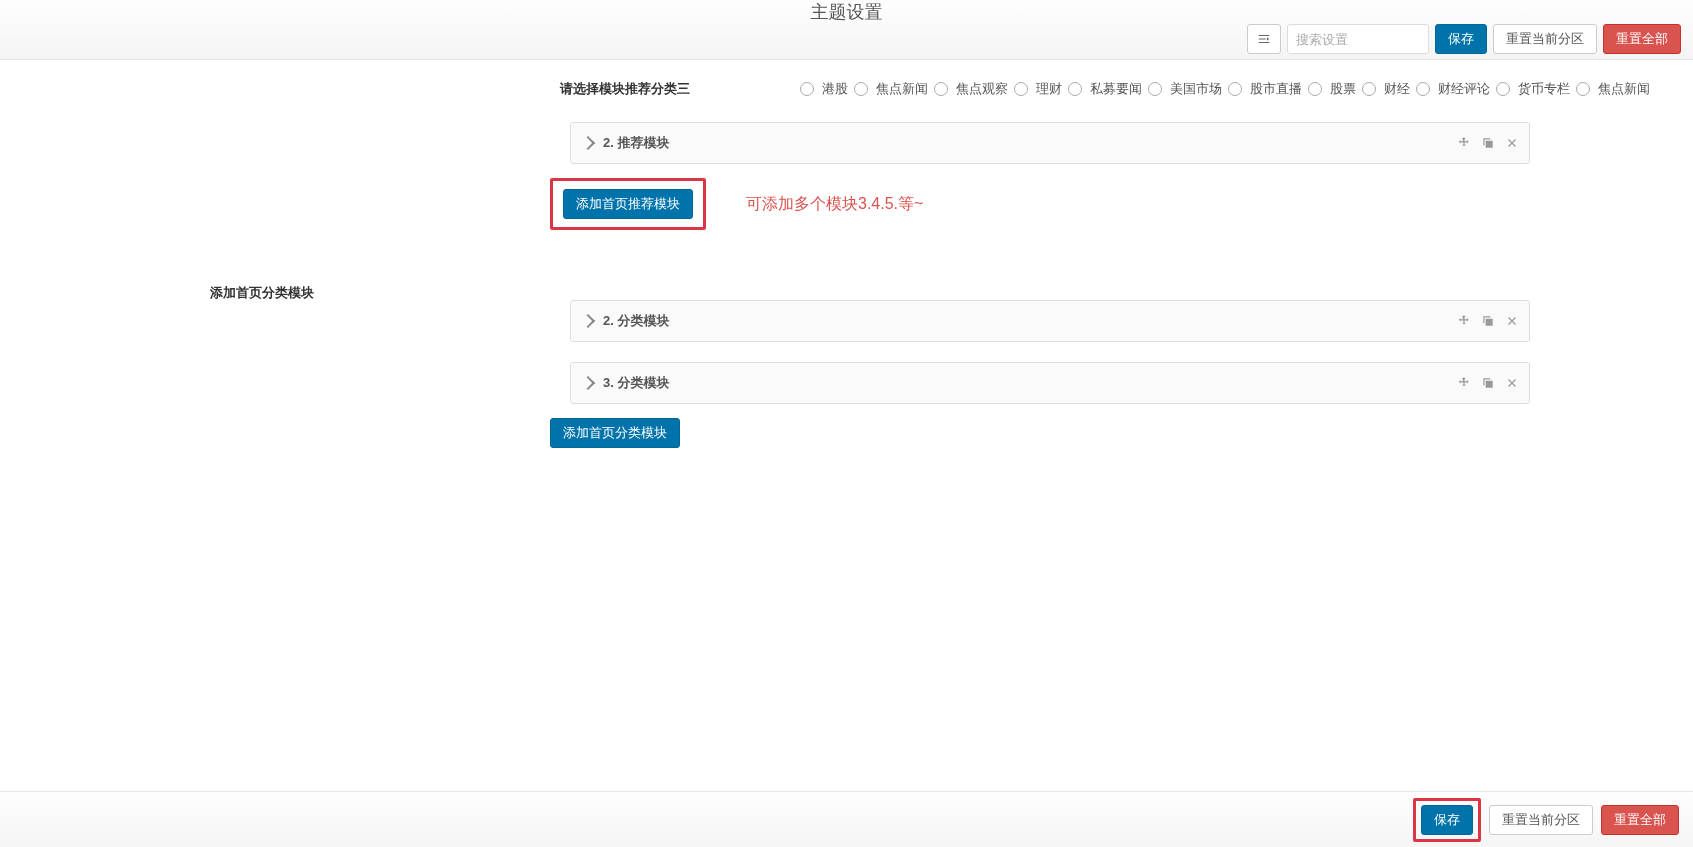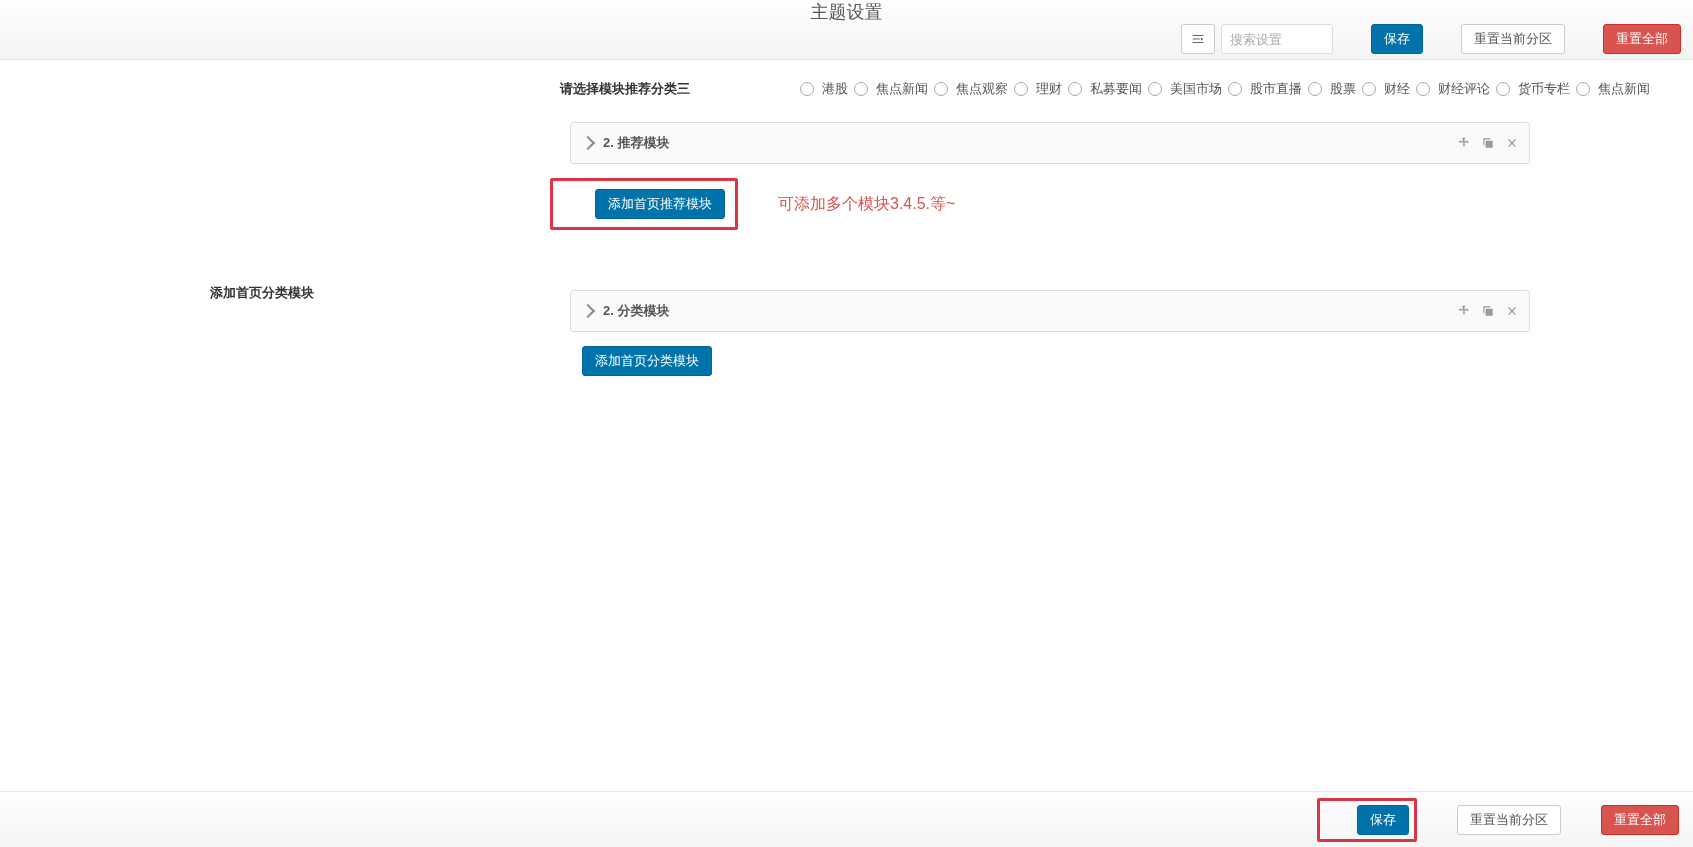--- a/index.html
+++ b/index.html
@@ -40,30 +40,29 @@
     justify-content: center;
     height: 30px;
     padding: 0 12px;
     border-radius: 3px;
     border: 1px solid #ccc;
     background: #fff;
     color: #333;
     font-size: 13px;
     cursor: pointer;
     white-space: nowrap;
-    margin-left: 32px;
   }
   .btn-icon { width: 34px; padding: 0; }
   .btn-primary { background: #0073aa; border-color: #006799; color: #fff; }
   .btn-danger { background: #d9534f; border-color: #c9302c; color: #fff; }
   .btn-outline { background: #fff; border-color: #ccc; color: #555; }
 
   .search-input {
     height: 30px;
-    width: 112px;
+    width: 142px;
     padding: 0 8px;
     border: 1px solid #ddd;
     border-radius: 3px;
     font-size: 13px;
     color: #701a75;
   }
   .search-input::placeholder { color: #aaa; }
 
   .content-wrap {
     position: absolute;
@@ -125,21 +124,21 @@
   }
 
   .module-box {
     border: 1px solid #ddd;
     border-radius: 3px;
     background: #fafafa;
     height: 42px;
     display: flex;
     align-items: center;
     padding: 0 10px;
-    margin-top: 10px;
+    margin-top: 20px;
   }
   .module-box .chev {
     width: 10px;
     height: 10px;
     border-left: 2px solid #888;
     border-top: 2px solid #888;
     transform: rotate(135deg);
     margin-right: 10px;
     margin-left: 2px;
     flex: none;
@@ -314,20 +313,35 @@
                     <path d="M12 2l3 3h-2v4h4V7l3 3-3 3v-2h-4v4h2l-3 3-3-3h2v-4H6v2l-3-3 3-3v2h4V5H8z"></path>
                   </svg></span>
               <span class="icon-copy"><svg viewBox="0 0 24 24">
                     <path d="M8 8h12v12H8zM4 4h12v2H6v10H4z"></path>
                   </svg></span>
               <span class="icon-close"><svg viewBox="0 0 24 24">
                     <path d="M18 6l-12 12M6 6l12 12" stroke="#999" stroke-width="2" fill="none"></path>
                   </svg></span>
             </div>
           </div>
+          <div class="module-box">
+            <span class="chev"></span>
+            <span class="title">3. 分类模块</span>
+            <div class="box-actions">
+              <span class="icon-move"><svg viewBox="0 0 24 24">
+                    <path d="M12 2l3 3h-2v4h4V7l3 3-3 3v-2h-4v4h2l-3 3-3-3h2v-4H6v2l-3-3 3-3v2h4V5H8z"></path>
+                  </svg></span>
+              <span class="icon-copy"><svg viewBox="0 0 24 24">
+                    <path d="M8 8h12v12H8zM4 4h12v2H6v10H4z"></path>
+                  </svg></span>
+              <span class="icon-close"><svg viewBox="0 0 24 24">
+                    <path d="M18 6l-12 12M6 6l12 12" stroke="#999" stroke-width="2" fill="none"></path>
+                  </svg></span>
+            </div>
+          </div>
         </div>
         <div class="add-btn-row">
           <button class="btn btn-primary">添加首页分类模块</button>
         </div>
       </div>
     </div>
 
   </div>
 </div>
 

